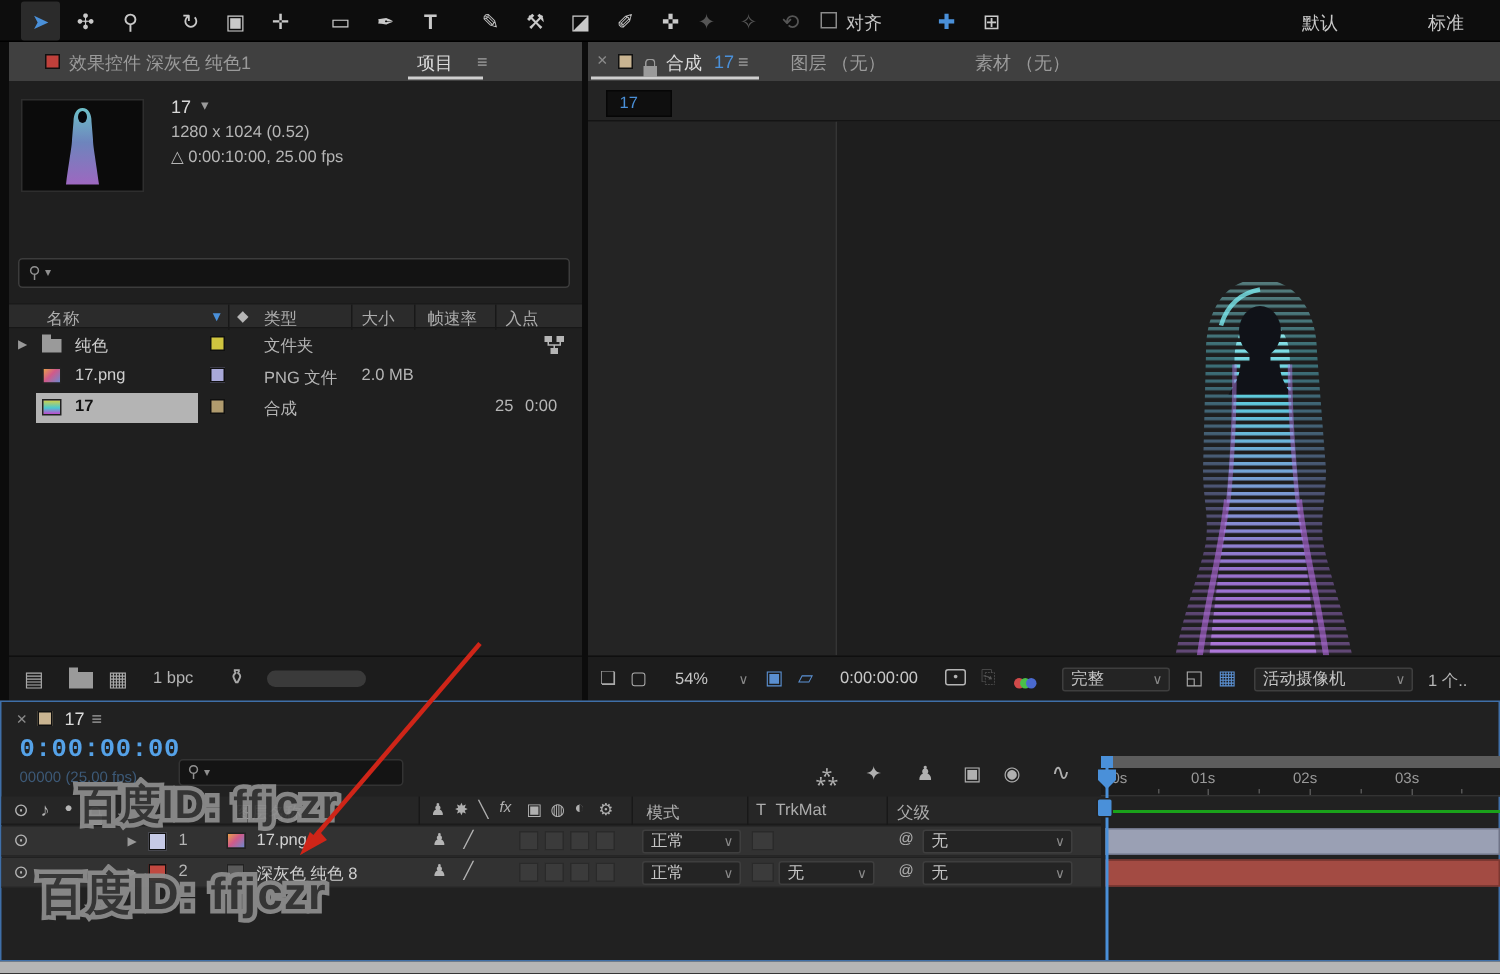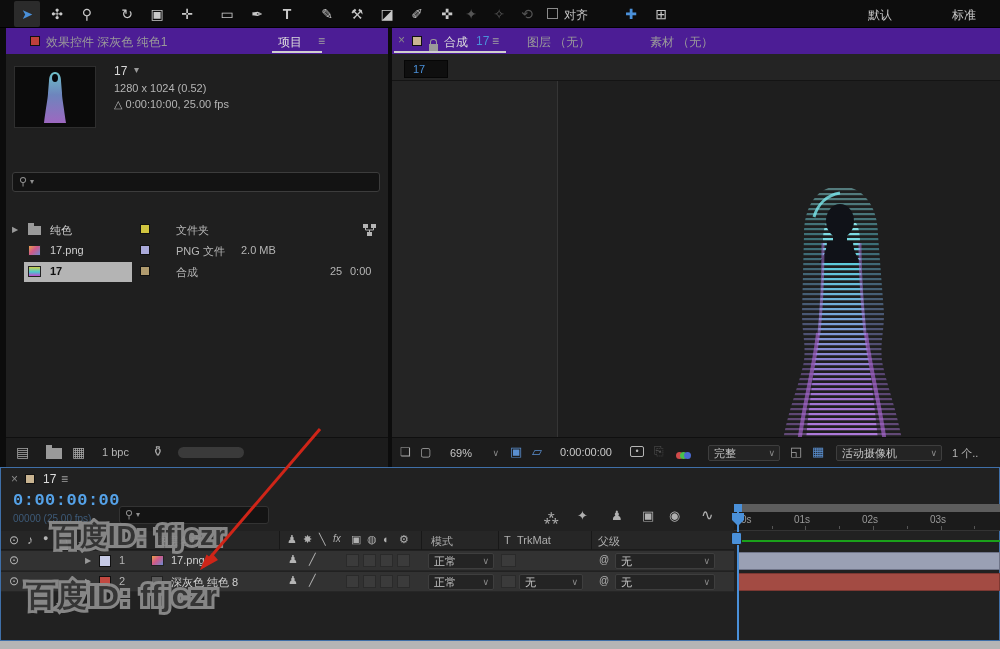--- a/index.html
+++ b/index.html
@@ -1,21 +1,21 @@
 <!DOCTYPE html>
 <html><head>
 <meta charset="utf-8">
 <style>
   *{margin:0;padding:0;box-sizing:border-box}
   html,body{width:1000px;height:649px}
   body{position:relative;background:#0c0c0c;font-family:"Liberation Sans",sans-serif;
        color:#c8c8c8;overflow:hidden;font-size:12px}
   .abs{position:absolute}
   .panel{position:absolute;background:#1f1f1f}
-  .tabbar{position:absolute;left:0;top:0;right:0;height:26px;background:#4c1d95}
+  .tabbar{position:absolute;left:0;top:0;right:0;height:26px;background:#404040}
   .tabtxt{font-size:12px;color:#9a9a9a}
   .active-tab{color:#dcdcdc}
   .menu-ic{color:#a0a0a0;font-size:12px}
   .chip{display:inline-block;width:10px;height:10px;border:1px solid #101010}
   .dd{position:absolute;height:16px;background:#242424;border:1px solid #3e3e3e;border-radius:2px;
       font-size:11px;color:#c5c5c5;line-height:14px;padding:0 4px 0 5px;display:flex;
       justify-content:space-between;align-items:center;white-space:nowrap}
   .dd .chev{color:#8a8a8a;font-size:9px;margin-left:4px}
   .tool{width:26px;text-align:center;font-size:14px;color:#c9c9c9;line-height:26px}
   .tool.sel{color:#4a90d9;background:#2b2b2b;border-radius:2px}
@@ -97,20 +97,33 @@
     <span class="abs" style="left:108px;top:10px;color:#d8d8d8">17</span>
     <span class="abs" style="left:128px;top:10px;color:#9a9a9a;font-size:10px">▾</span>
     <span class="abs celltxt" style="left:108px;top:28px">1280 x 1024 (0.52)</span>
     <span class="abs celltxt" style="left:108px;top:44px">△ 0:00:10:00, 25.00 fps</span>
 
     <div class="abs" style="left:6px;top:118px;width:368px;height:20px;background:#131313;border:1px solid #3c3c3c;border-radius:3px">
       <span style="position:absolute;left:6px;top:2px;color:#8f8f8f;font-size:11px">⚲</span>
       <span style="position:absolute;left:17px;top:4px;color:#8f8f8f;font-size:8px">▾</span>
     </div>
 
+    <div class="abs" style="left:0;top:148px;width:382px;height:17px;background:#2b2b2b;border-top:1px solid #1a1a1a;border-bottom:1px solid #171717">
+      <span class="hdrtxt abs" style="left:25px;top:2px">名称</span>
+      <span class="abs" style="left:134px;top:3px;color:#4a90d9;font-size:9px">▼</span>
+      <span class="abs" style="left:152px;top:2px;color:#b5b5b5;font-size:10px">◆</span>
+      <span class="hdrtxt abs" style="left:170px;top:2px">类型</span>
+      <span class="hdrtxt abs" style="left:235px;top:2px">大小</span>
+      <span class="hdrtxt abs" style="left:279px;top:2px">帧速率</span>
+      <span class="hdrtxt abs" style="left:331px;top:2px">入点</span>
+      <div class="sep" style="left:146px;top:0;height:17px"></div>
+      <div class="sep" style="left:228px;top:0;height:17px"></div>
+      <div class="sep" style="left:270px;top:0;height:17px"></div>
+      <div class="sep" style="left:324px;top:0;height:17px"></div>
+    </div>
 
     <div class="abs" style="left:0;top:166px;width:382px;height:20px">
       <span class="abs" style="left:6px;top:5px;font-size:8px;color:#999">▶</span>
       <span class="ic-folder abs" style="left:22px;top:4px"></span>
       <span class="celltxt abs" style="left:44px;top:3px;color:#cfcfcf">纯色</span>
       <span class="chip abs" style="left:134px;top:4px;background:#cfc43f"></span>
       <span class="celltxt abs" style="left:170px;top:3px">文件夹</span>
       <svg class="abs" style="left:356px;top:4px" width="15" height="13" viewBox="0 0 15 13">
         <rect x="1" y="0" width="5" height="4" fill="#b5b5b5"></rect>
           <rect x="9" y="0" width="5" height="4" fill="#b5b5b5"></rect>
@@ -195,21 +208,21 @@
       <path d="M88 150 C92 190 106 230 112 306" stroke="#b46ae0" stroke-width="4" fill="none" opacity="0.6"></path>
       <path d="M45 60 C45 100 43 130 41 150" stroke="#ab7ae0" stroke-width="3" fill="none" opacity="0.5"></path>
       <path d="M82 60 C82 100 85 130 87 150" stroke="#ab7ae0" stroke-width="3" fill="none" opacity="0.5"></path>
     </svg>
   </div>
 
   <div class="abs" style="left:0;top:409px;width:608px;height:30px;background:#1c1c1c;border-top:1px solid #0f0f0f">
     <span class="abs" style="left:8px;top:7px;color:#aaa;font-size:12px">❏</span>
     <span class="abs" style="left:28px;top:7px;color:#aaa;font-size:12px">▢</span>
     <div class="dd" style="left:52px;top:7px;width:60px;background:transparent;border-color:transparent">
-      <span>69%</span>
+      <span>54%</span>
       <span class="chev">∨</span>
     </div>
     <span class="abs" style="left:118px;top:6px;color:#5a8fd0;font-size:13px">▣</span>
     <span class="abs" style="left:140px;top:6px;color:#5a8fd0;font-size:13px">▱</span>
     <span class="abs celltxt" style="left:168px;top:8px;color:#c8c8c8">0:00:00:00</span>
     <span class="camico abs" style="left:238px;top:8px"><span>•</span></span>
     <span class="abs" style="left:262px;top:6px;color:#555;font-size:12px">⎘</span>
     <span class="abs" style="left:284px;top:10px">
       <span class="circ" style="background:#d04a4a"></span><span class="circ" style="background:#4ac04a"></span><span class="circ" style="background:#4a6ad0"></span>
     </span>

